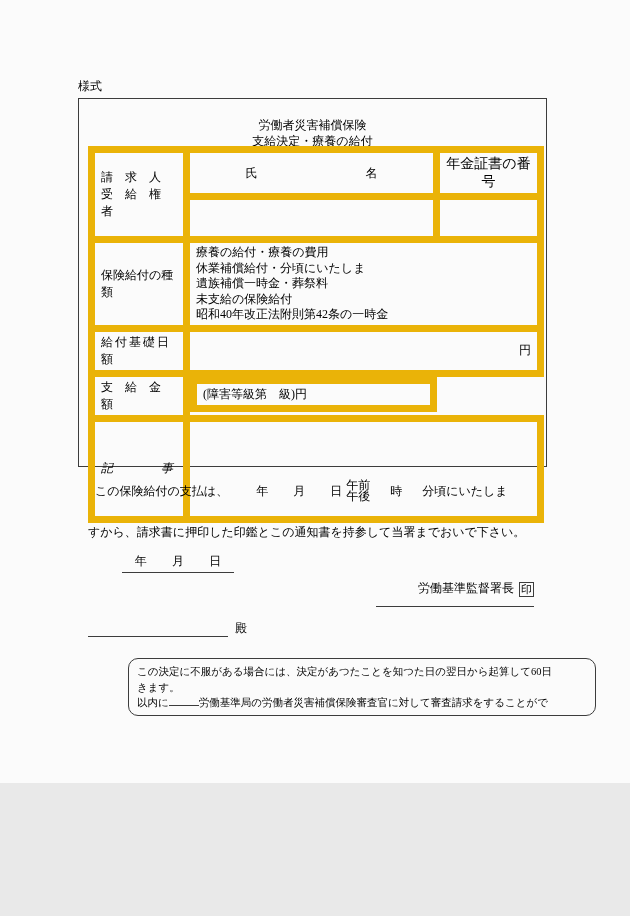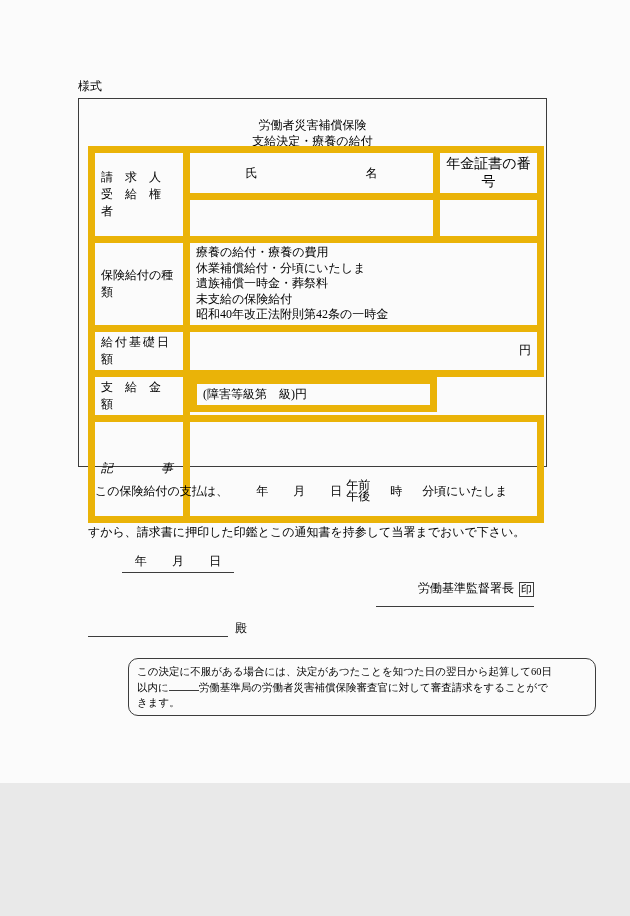--- a/index.html
+++ b/index.html
@@ -198,19 +198,19 @@
     <span class="seal">印</span>
   </div>
 
   <div class="addressee-line">
     <span class="blank-line"></span>
     <span class="addressee-suffix">殿</span>
   </div>
 
   <div class="appeal-box">
     <div>この決定に不服がある場合には、決定があつたことを知つた日の翌日から起算して60日</div>
+    <div>きます。</div>
     <div>
       <span>以内に</span><span class="blank-short"></span><span>労働基準局の労働者災害補償保険審査官に対して審査請求をすることがで</span>
     </div>
-    <div>きます。</div>
   </div>
 
 </div>
 
 </body></html>

